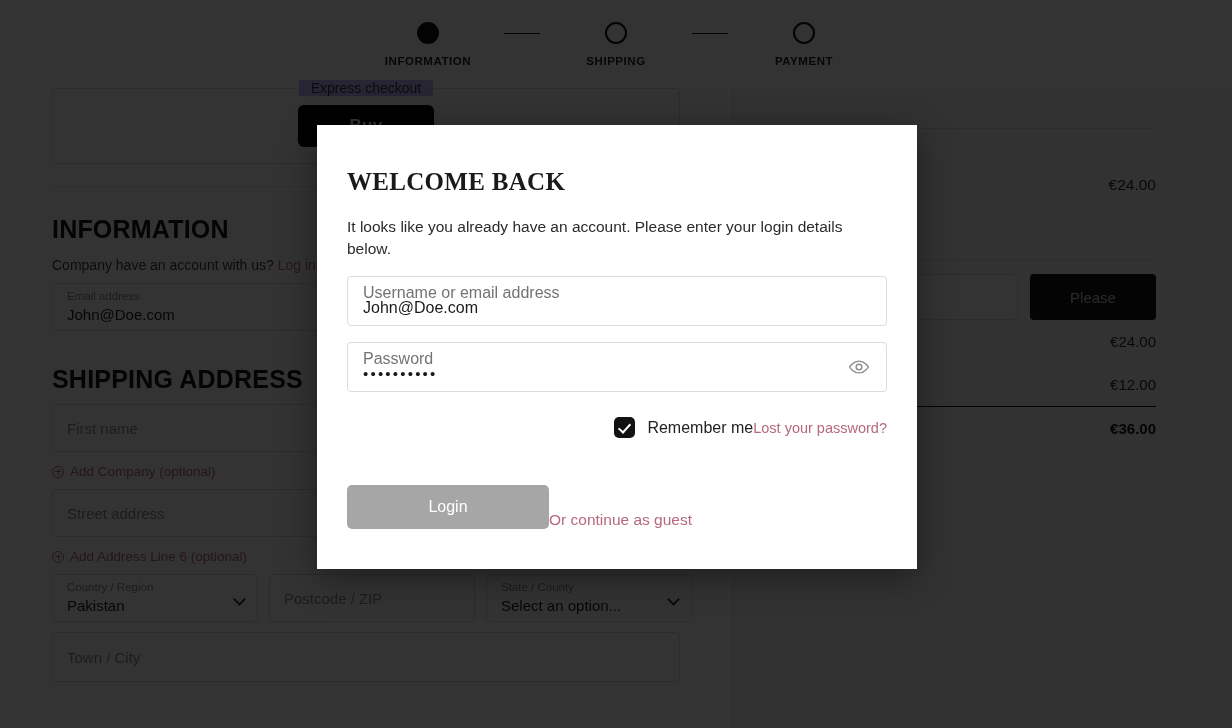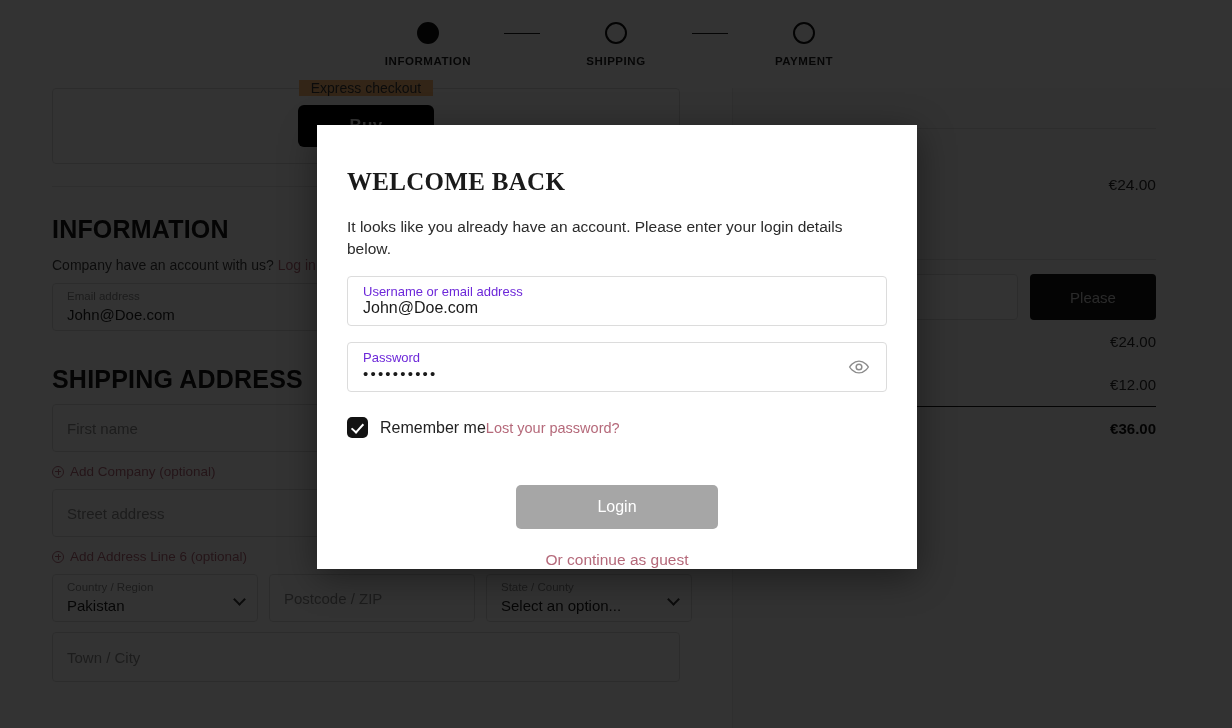--- a/index.html
+++ b/index.html
@@ -75,21 +75,21 @@
   
   .express-wrap { position: relative; margin-top: 0; }
   .express-legend {
     position: absolute;
     top: -8px; left: 0; right: 0;
     text-align: center;
     font-size: 14px;
     color: #3a3a3a;
   }
   .express-legend span {
-    background: #fdba74;
+    background: #c4b5fd;
     padding: 0 12px;
   }
   .express-box {
     border: 1px solid #dddddd;
     border-radius: 4px;
     height: 76px;
     display: flex;
     align-items: center;
     justify-content: center;
   }
@@ -267,40 +267,40 @@
     max-width: 545px;
   }
   .m-field {
     position: relative;
     border: 1px solid #dcdcdc;
     border-radius: 4px;
     height: 50px;
     margin-top: 16px;
     background: #fff;
   }
-  .m-field .field-label { top: 7px; font-size: 13px; color: #6d28d9; left: 15px; }
+  .m-field .field-label { top: 7px; font-size: 16px; color: #737373; left: 15px; }
   .m-field .field-value { bottom: 8px; left: 15px; font-size: 16px; color: #1a1a1a; }
   .m-field .pw-dots {
     position: absolute;
     bottom: 9px; left: 15px;
     font-size: 15px;
     letter-spacing: 2.2px;
     color: #1a1a1a;
   }
   .eye {
     position: absolute;
     right: 16px; top: 50%;
     transform: translateY(-50%);
     width: 22px; height: 22px;
   }
 
   .m-opts {
     display: flex;
     align-items: center;
-    justify-content: flex-start;
+    justify-content: flex-end;
     margin-top: 25px;
   }
   .remember {
     display: flex;
     align-items: center;
     gap: 12px;
   }
   .cbox {
     width: 21px; height: 21px;
     background: #121212;
@@ -320,22 +320,22 @@
   .remember-label { font-size: 16px; color: #222; }
   .lost-link {
     font-size: 14.5px;
     color: #b5697a;
     text-decoration: none;
   }
 
   .m-actions {
     margin-top: 47px;
     display: flex;
-    flex-direction: column;
-    align-items: center;
+    flex-direction: row;
+    align-items: flex-end;
   }
   .login-btn {
     width: 202px; height: 44px;
     background: #a6a6a6;
     color: #ffffff;
     border: 0;
     border-radius: 5px;
     font-size: 16px;
     font-family: inherit;
     cursor: pointer;

